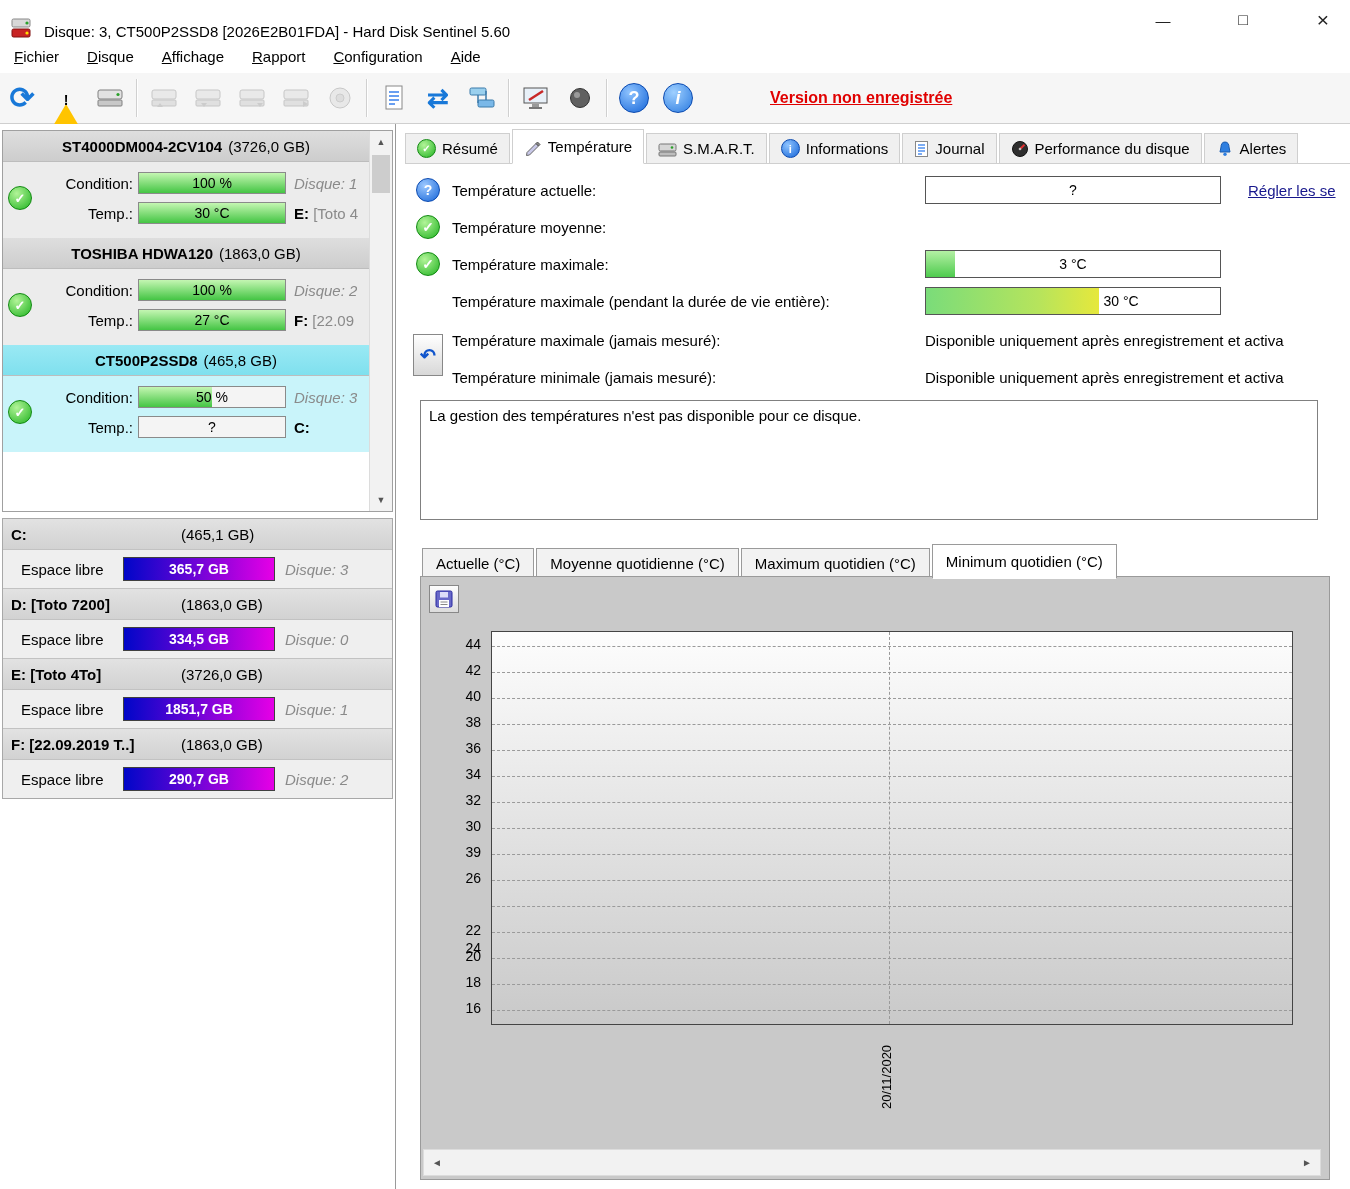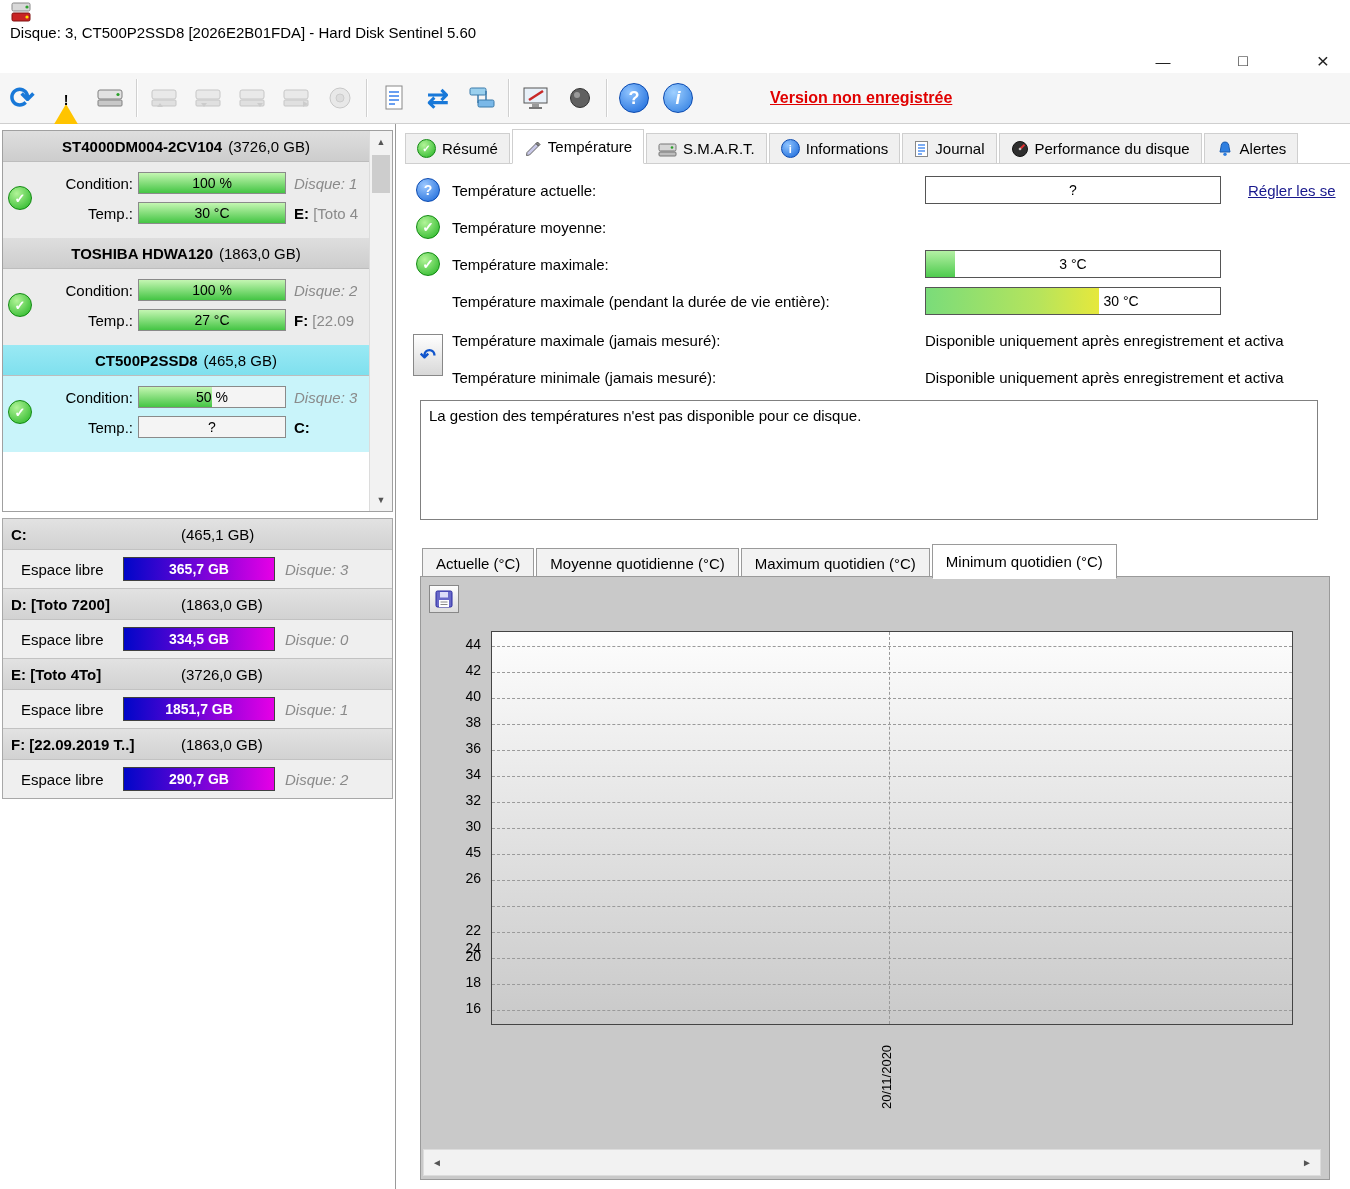--- a/index.html
+++ b/index.html
@@ -1,20 +1,20 @@
 <!DOCTYPE html>
 <html><head>
 <meta charset="utf-8">
 <style>
   html,body{margin:0;padding:0;background:#fff;}
   .window{position:relative;width:1350px;height:1189px;background:#fff;overflow:hidden;
           font-family:"Liberation Sans",sans-serif;color:#000;}
 
   
-  .titlebar{position:absolute;left:0;top:0;width:100%;height:40px;background:#fff;display:flex;align-items:flex-start;flex-direction:column;}
+  .titlebar{position:absolute;left:0;top:0;width:100%;height:40px;background:#fff;display:flex;align-items:flex-end;}
   .app-icon{margin-left:10px;width:24px;height:24px;display:flex;}
   .title-text{margin-left:10px;font-size:15px;white-space:nowrap;}
   .win-controls{margin-left:auto;display:flex;align-items:center;}
   .win-btn{width:46px;height:40px;display:flex;align-items:center;justify-content:center;color:#222;cursor:default;}
   .win-btn.min{font-size:15px;margin-right:34px;}
   .win-btn.max{font-size:16px;margin-right:34px;}
   .win-btn.cls{font-size:21px;margin-right:4px;}
 
   
   .menubar{position:absolute;left:0;top:40px;width:100%;height:33px;background:#fff;display:flex;align-items:center;}
@@ -139,20 +139,28 @@
       </svg>
     </span>
     <span class="title-text">Disque: 3, CT500P2SSD8 [2026E2B01FDA]  -  Hard Disk Sentinel 5.60</span>
     <span class="win-controls">
       <span class="win-btn min">—</span>
       <span class="win-btn max">□</span>
       <span class="win-btn cls">×</span>
     </span>
   </div>
 
+  <div class="menubar">
+    <span class="menu-item">Fichier</span>
+    <span class="menu-item">Disque</span>
+    <span class="menu-item">Affichage</span>
+    <span class="menu-item">Rapport</span>
+    <span class="menu-item">Configuration</span>
+    <span class="menu-item">Aide</span>
+  </div>
 
   <div class="toolbar">
     <span class="tb-btn">
       <span class="glyph-blue">⟳</span>
     </span>
     <span class="tb-btn">
       <span class="warn-wrap">
         <span class="warn-tri"></span>
         <span class="warn-mark">!</span>
       </span>
@@ -559,21 +567,21 @@
 
       <div class="y-axis">
           <div class="ytick" style="top: 5px;">44</div>
           <div class="ytick" style="top: 31px;">42</div>
           <div class="ytick" style="top: 57px;">40</div>
           <div class="ytick" style="top: 83px;">38</div>
           <div class="ytick" style="top: 109px;">36</div>
           <div class="ytick" style="top: 135px;">34</div>
           <div class="ytick" style="top: 161px;">32</div>
           <div class="ytick" style="top: 187px;">30</div>
-          <div class="ytick" style="top: 213px;">45</div>
+          <div class="ytick" style="top: 213px;">39</div>
           <div class="ytick" style="top: 239px;">26</div>
           <div class="ytick" style="top: 265px; margin-top: 44px;">24</div>
           <div class="ytick" style="top: 291px;">22</div>
           <div class="ytick" style="top: 317px;">20</div>
           <div class="ytick" style="top: 343px;">18</div>
           <div class="ytick" style="top: 369px;">16</div>
         </div>
 
       <div class="plot">
         <div class="vline"></div>

